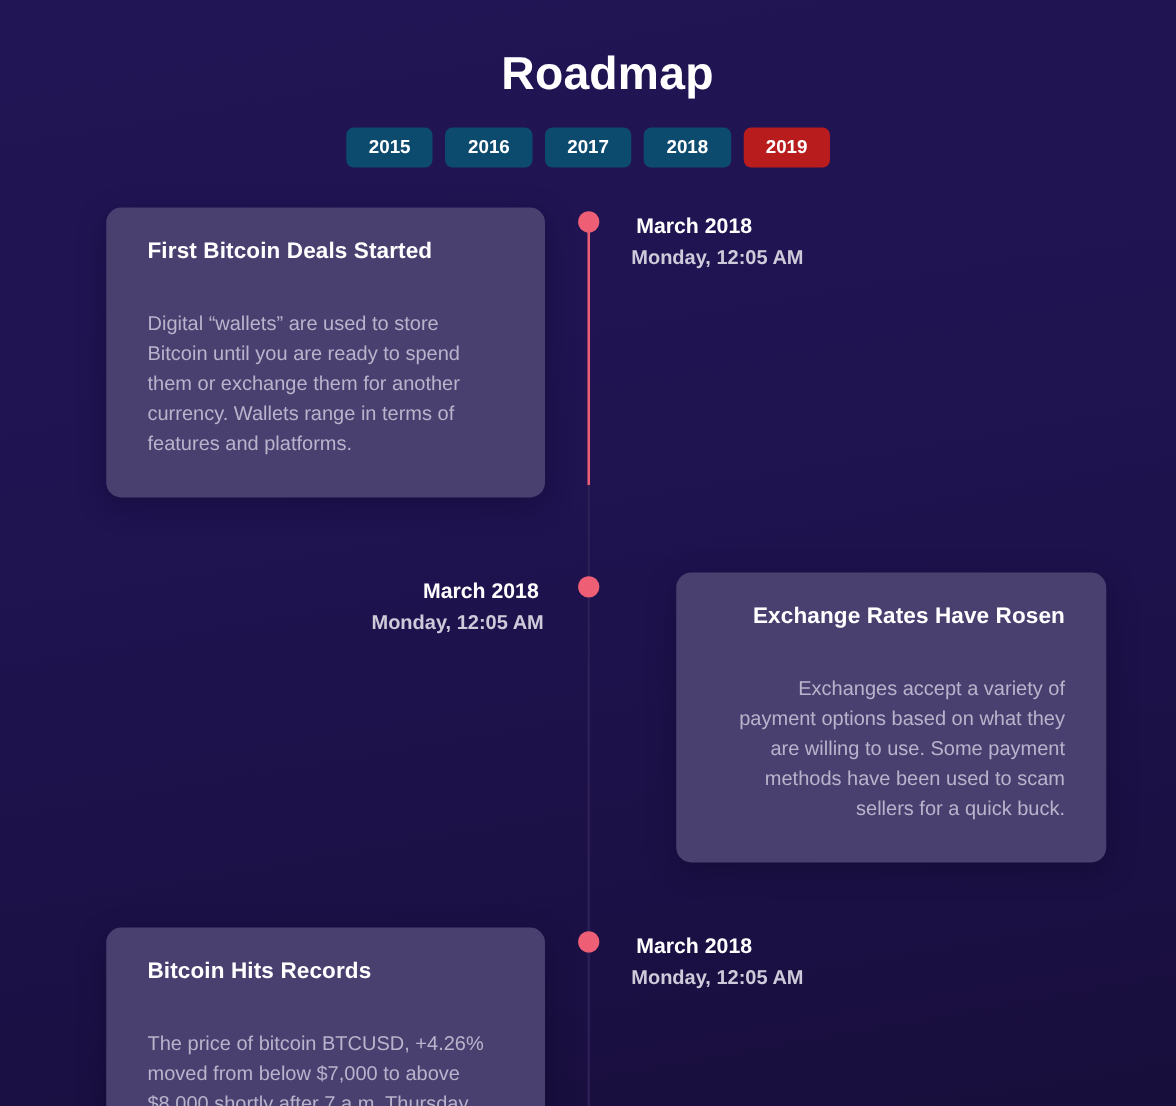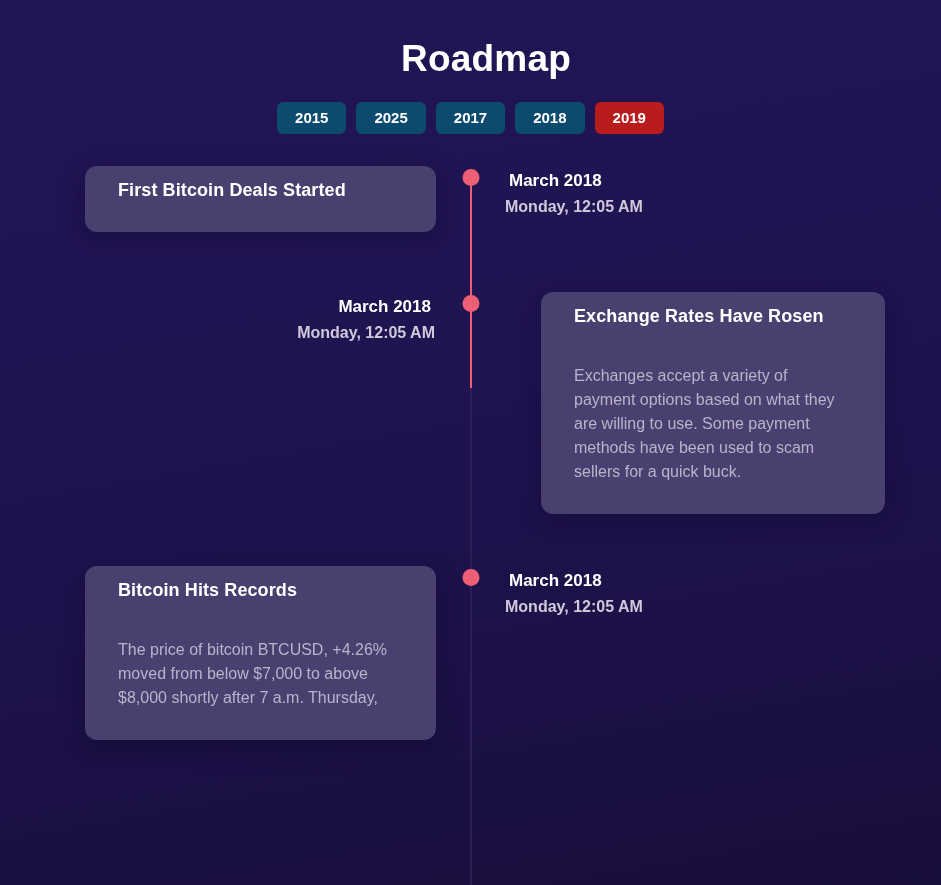--- a/index.html
+++ b/index.html
@@ -114,34 +114,35 @@
     height: 17px;
     border-radius: 50%;
     background: #ee5f76;
     cursor: pointer;
   }
 
   
   .card {
     background: #4a4070;
     border-radius: 12px;
-    padding: 12px 33px 30px 33px;
+    padding: 22px 33px 30px 33px;
     box-sizing: border-box;
     box-shadow: 0 6px 22px rgba(10, 5, 35, 0.35);
     cursor: pointer;
   }
   .card-left {
     margin-left: 0;
     margin-right: 0;
     width: 351px;
     margin-left: 85px;
   }
   .card-right {
     width: 344px;
     margin-left: 36px;
+    text-align: right;
   }
   .card-title {
     margin: 0;
     color: #ffffff;
     font-size: 18px;
     font-weight: 700;
     line-height: 24px;
     letter-spacing: 0.1px;
   }
   .card-body {
@@ -180,35 +181,36 @@
 </style>
 </head>
 <body>
 
 <div class="page">
 
   <h1 class="page-title">Roadmap</h1>
 
   <div class="year-tabs">
     <button class="year-tab">2015</button>
-    <button class="year-tab">2025</button>
+    <button class="year-tab">2016</button>
     <button class="year-tab">2017</button>
     <button class="year-tab">2018</button>
     <button class="year-tab is-active">2019</button>
   </div>
 
   <div class="timeline">
 
     <div class="timeline-spine"></div>
     <div class="timeline-spine-progress"></div>
 
     <div class="t-row">
       <div class="t-left">
         <div class="card card-left">
           <h2 class="card-title">First Bitcoin Deals Started</h2>
+          <p class="card-body">Digital “wallets” are used to store Bitcoin until you are ready to spend them or exchange them for another currency. Wallets range in terms of features and platforms.</p>
         </div>
       </div>
       <div class="t-mid">
         <span class="t-dot"></span>
       </div>
       <div class="t-right">
         <div class="meta">
           <p class="meta-title">March 2018</p>
           <p class="meta-sub">Monday, 12:05 AM</p>
         </div>

